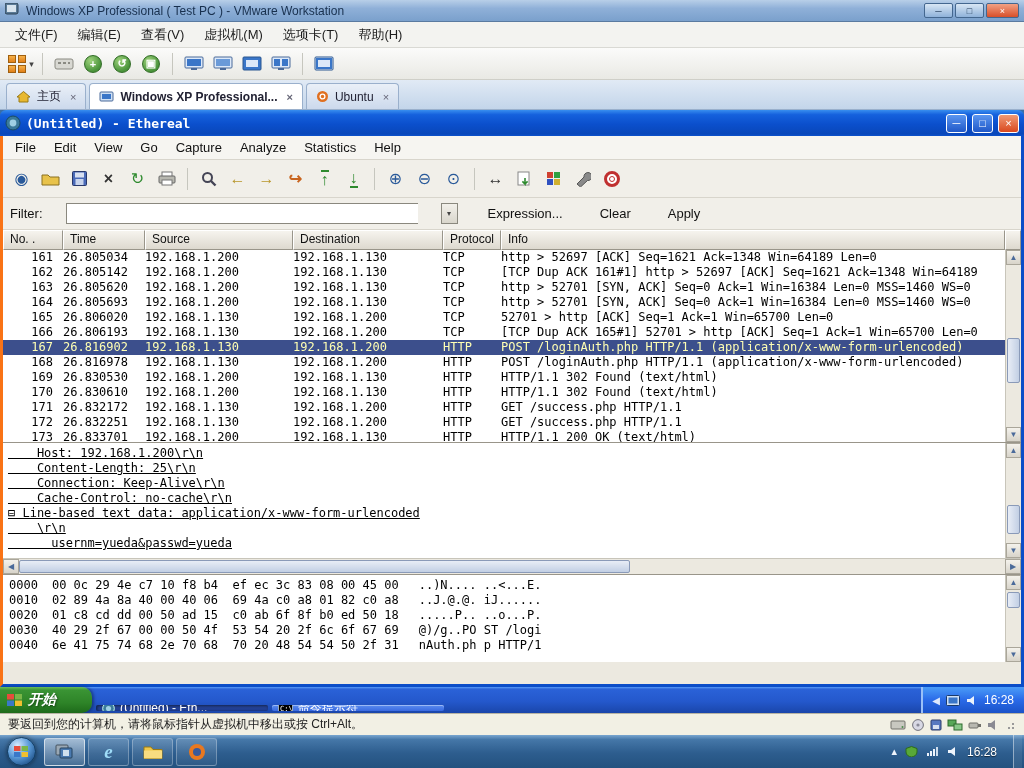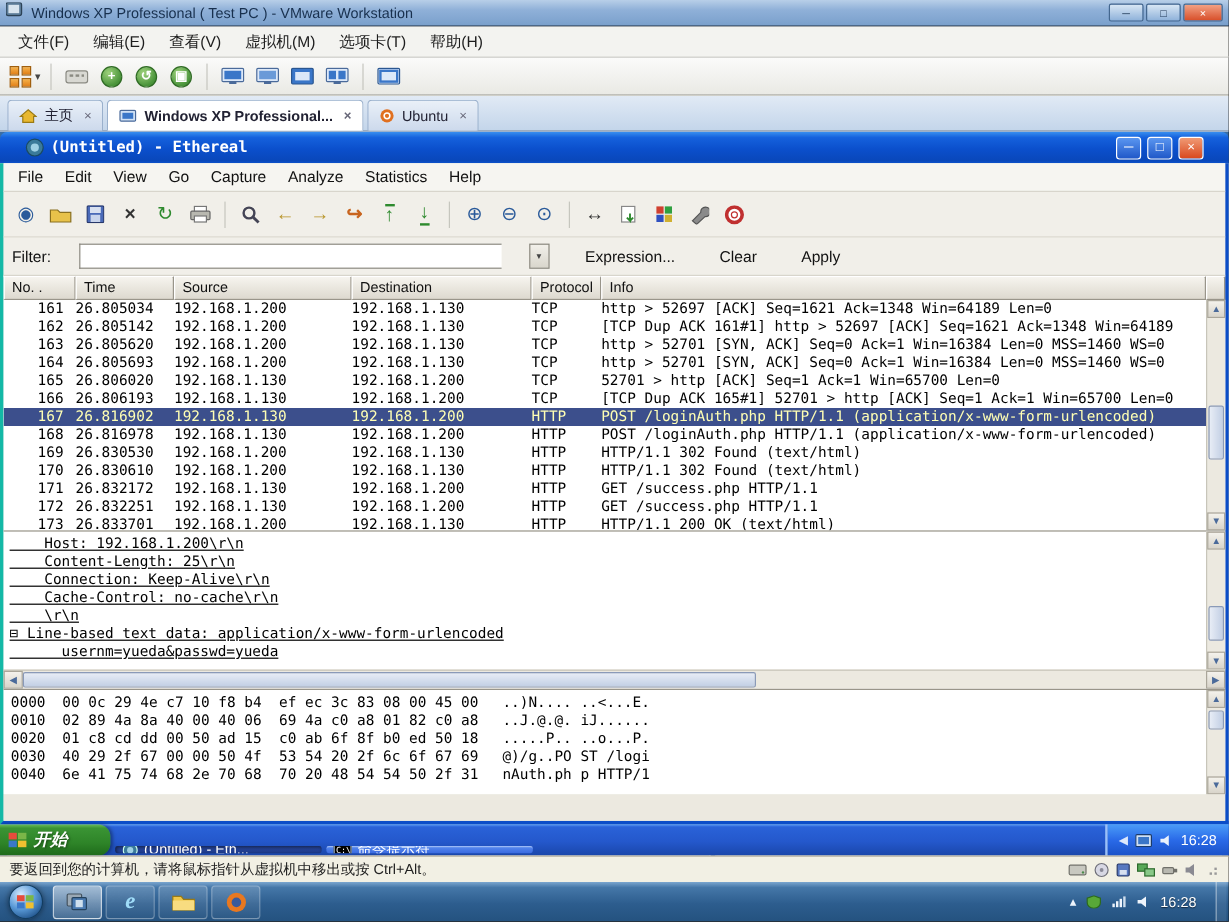--- a/index.html
+++ b/index.html
@@ -38,30 +38,30 @@
     background:linear-gradient(#eaf0f8,#ccd9ec); border:1px solid #9ab0cc; border-bottom:none;
     border-radius:4px 4px 0 0; font-size:12px; color:#223; white-space:nowrap; }
   .tab.active { background:#fff; font-weight:bold; }
   .tab-x { color:#667; font-size:11px; padding-left:3px; }
 
   
   .guest { flex:1; min-height:0; display:flex; flex-direction:column; background:#3a6ea5; }
 
   
   .ethereal { flex:1; min-height:0; display:flex; flex-direction:column; }
-  .e-titlebar { height:26px; border-radius:6px 6px 0 0; display:flex; align-items:center; gap:5px; padding:0 21px;
+  .e-titlebar { height:26px; border-radius:6px 6px 0 0; display:flex; align-items:center; gap:5px; padding:0 5px;
     background:linear-gradient(180deg,#388eef 0%,#1561dd 18%,#0b4fcc 55%,#0947ba 92%,#0d52cc 100%); }
   .e-title { flex:1; color:#fff; font-family:"DejaVu Sans Mono","DejaVu Sans",monospace;
     font-weight:bold; font-size:13px; white-space:nowrap; overflow:hidden; }
   .e-btn { width:21px; height:19px; border:1px solid #fff; border-radius:3px; color:#fff; font-size:11px;
     display:flex; align-items:center; justify-content:center;
     background:linear-gradient(#5a96f0,#2058c8); }
   .e-btn.close { background:linear-gradient(#f09a74,#d9481e); }
   .e-body { flex:1; min-height:0; display:flex; flex-direction:column;
-    border-left:3px solid #14b8a6; border-right:3px solid #0b4dc8; border-bottom:3px solid #0b4dc8;
+    border-left:3px solid #f97316; border-right:3px solid #0b4dc8; border-bottom:3px solid #0b4dc8;
     background:#ece9e0; }
 
   .e-menubar { height:24px; background:#f6f5f1; display:flex; align-items:center; gap:2px;
     padding-left:4px; border-bottom:1px solid #d8d5cc; }
   .e-menu-item { font-size:13px; color:#111; padding:2px 8px; }
 
   .e-toolbar { height:38px; background:#f1efe9; display:flex; align-items:center; gap:2px;
     padding:0 5px; border-bottom:1px solid #d8d5cc; }
   .ticon { width:27px; height:27px; display:flex; align-items:center; justify-content:center;
     border-radius:3px; font-size:16px; line-height:1; }
@@ -541,22 +541,22 @@
           </div>
         </div>
 
         <div class="dpanewrap">
           <div class="dpane">
 
           <div class="dline">    Host: 192.168.1.200\r\n</div>
               <div class="dline">    Content-Length: 25\r\n</div>
               <div class="dline">    Connection: Keep-Alive\r\n</div>
               <div class="dline">    Cache-Control: no-cache\r\n</div>
+              <div class="dline">⊟ Line-based text data: application/x-www-form-urlencoded</div>
               <div class="dline">    \r\n</div>
-              <div class="dline">⊟ Line-based text data: application/x-www-form-urlencoded</div>
               <div class="dline">      usernm=yueda&amp;passwd=yueda</div>
             </div>
           <div class="vscroll">
             <span class="varrow">▲</span>
             <span class="vtrack">
                 <span class="vthumb" style="top:55%;height:34%;"></span>
               </span>
             <span class="varrow">▼</span>
           </div>
         </div>

